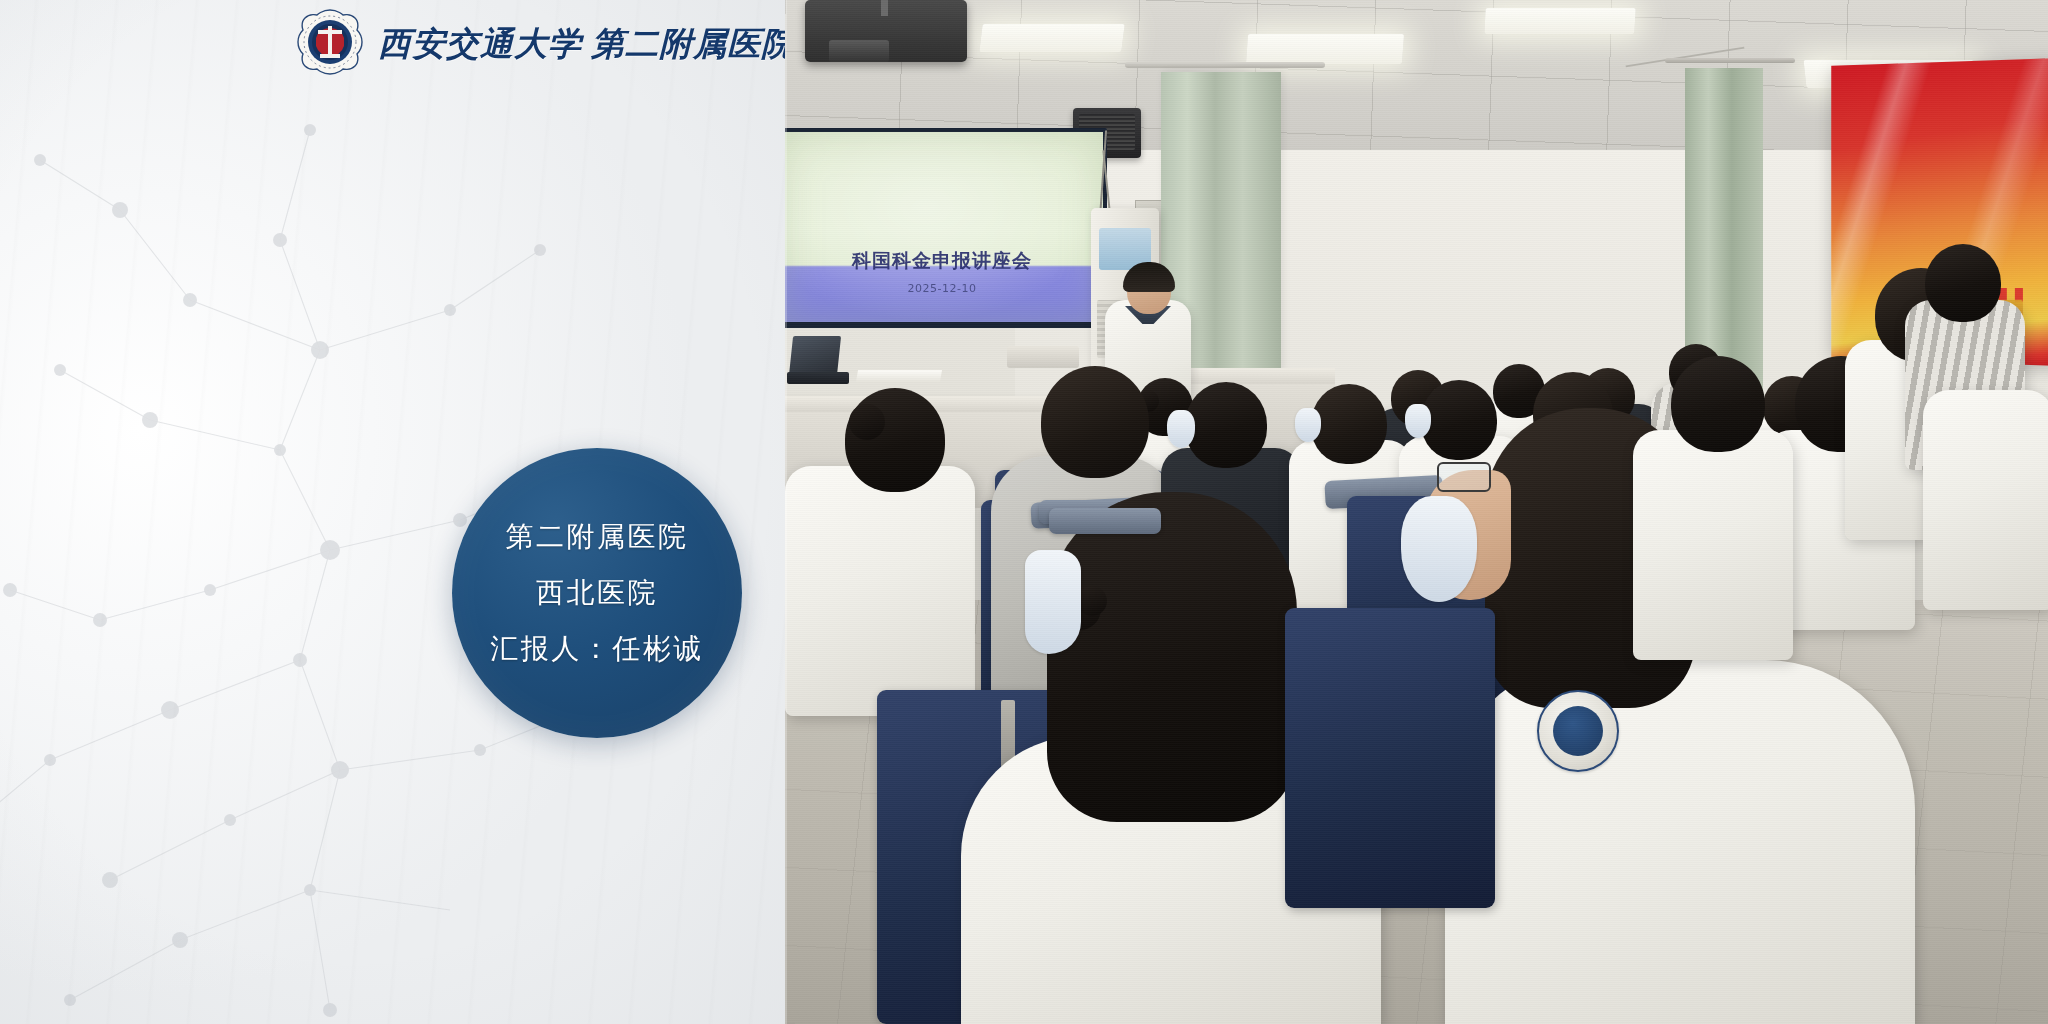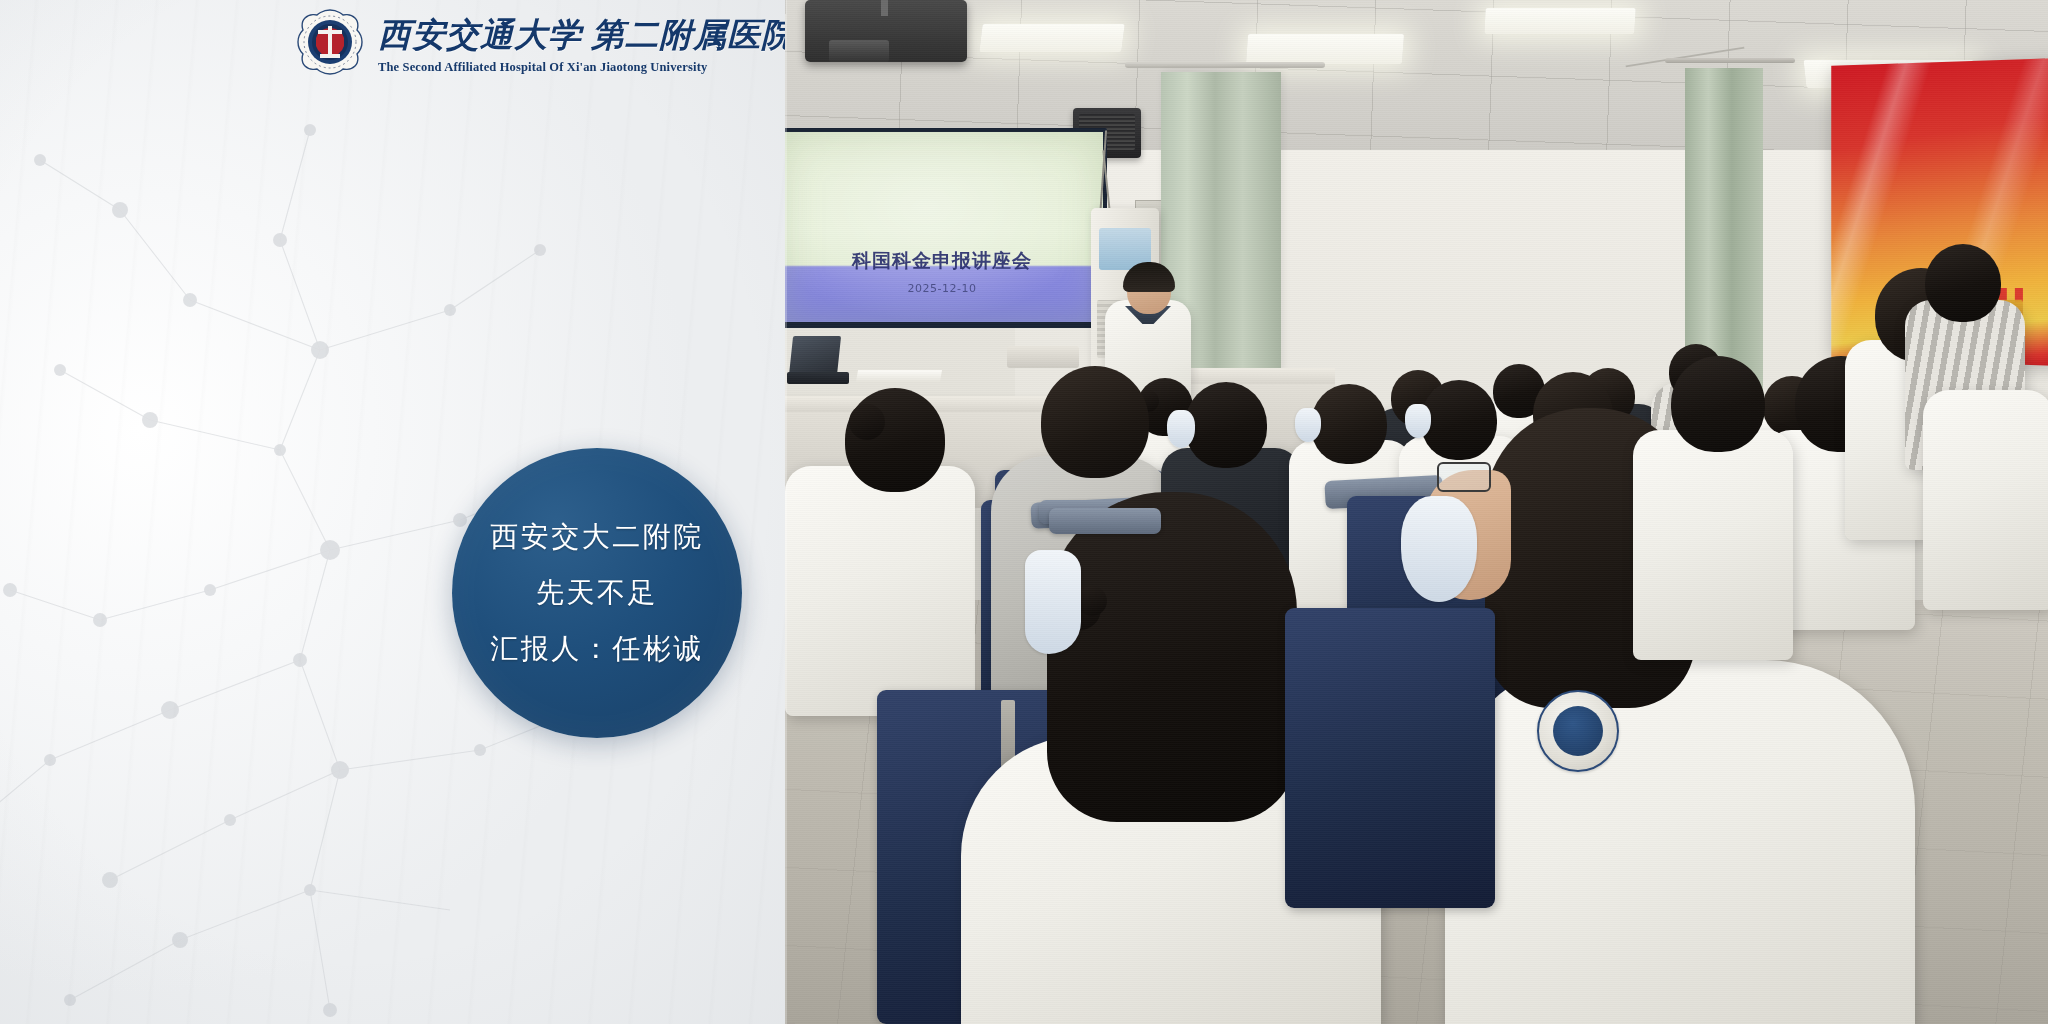--- a/index.html
+++ b/index.html
@@ -312,28 +312,27 @@
             <path d="M20 30 A14 14 0 0 1 34 20 L34 48 A14 14 0 0 1 20 38 Z" fill="#b5232c"></path>
             <path d="M48 30 A14 14 0 0 0 34 20 L34 48 A14 14 0 0 0 48 38 Z" fill="#b5232c"></path>
             <rect x="32" y="18" width="4" height="32" fill="#f4f3ef"></rect>
             <rect x="22" y="22" width="24" height="4" fill="#f4f3ef"></rect>
             <rect x="24" y="46" width="20" height="4" fill="#f4f3ef"></rect>
             <circle cx="34" cy="34" r="26" fill="none" stroke="#6f7a90" stroke-width="0.9" stroke-dasharray="2 3"></circle>
           </svg>
         </div>
         <div class="hos-text">
           <div class="hos-cn">西安交通大学 第二附属医院（西北医院）</div>
-          <div class="hos-en">The Second Affiliated Hospital Of Xi'an Jiaotong University</div>
         </div>
       </div>
 
 
       <div class="presenter-circle">
-        <div class="presenter-line">西安交大二附院</div>
-        <div class="presenter-line">先天不足</div>
+        <div class="presenter-line">第二附属医院</div>
+        <div class="presenter-line">西北医院</div>
         <div class="presenter-line">汇报人：任彬诚</div>
       </div>
 
     </div>
   </div>
 
   <div class="photo-pane">
 
     <div class="ph ceiling"></div>
     <div class="ph ceil-grid"></div>

